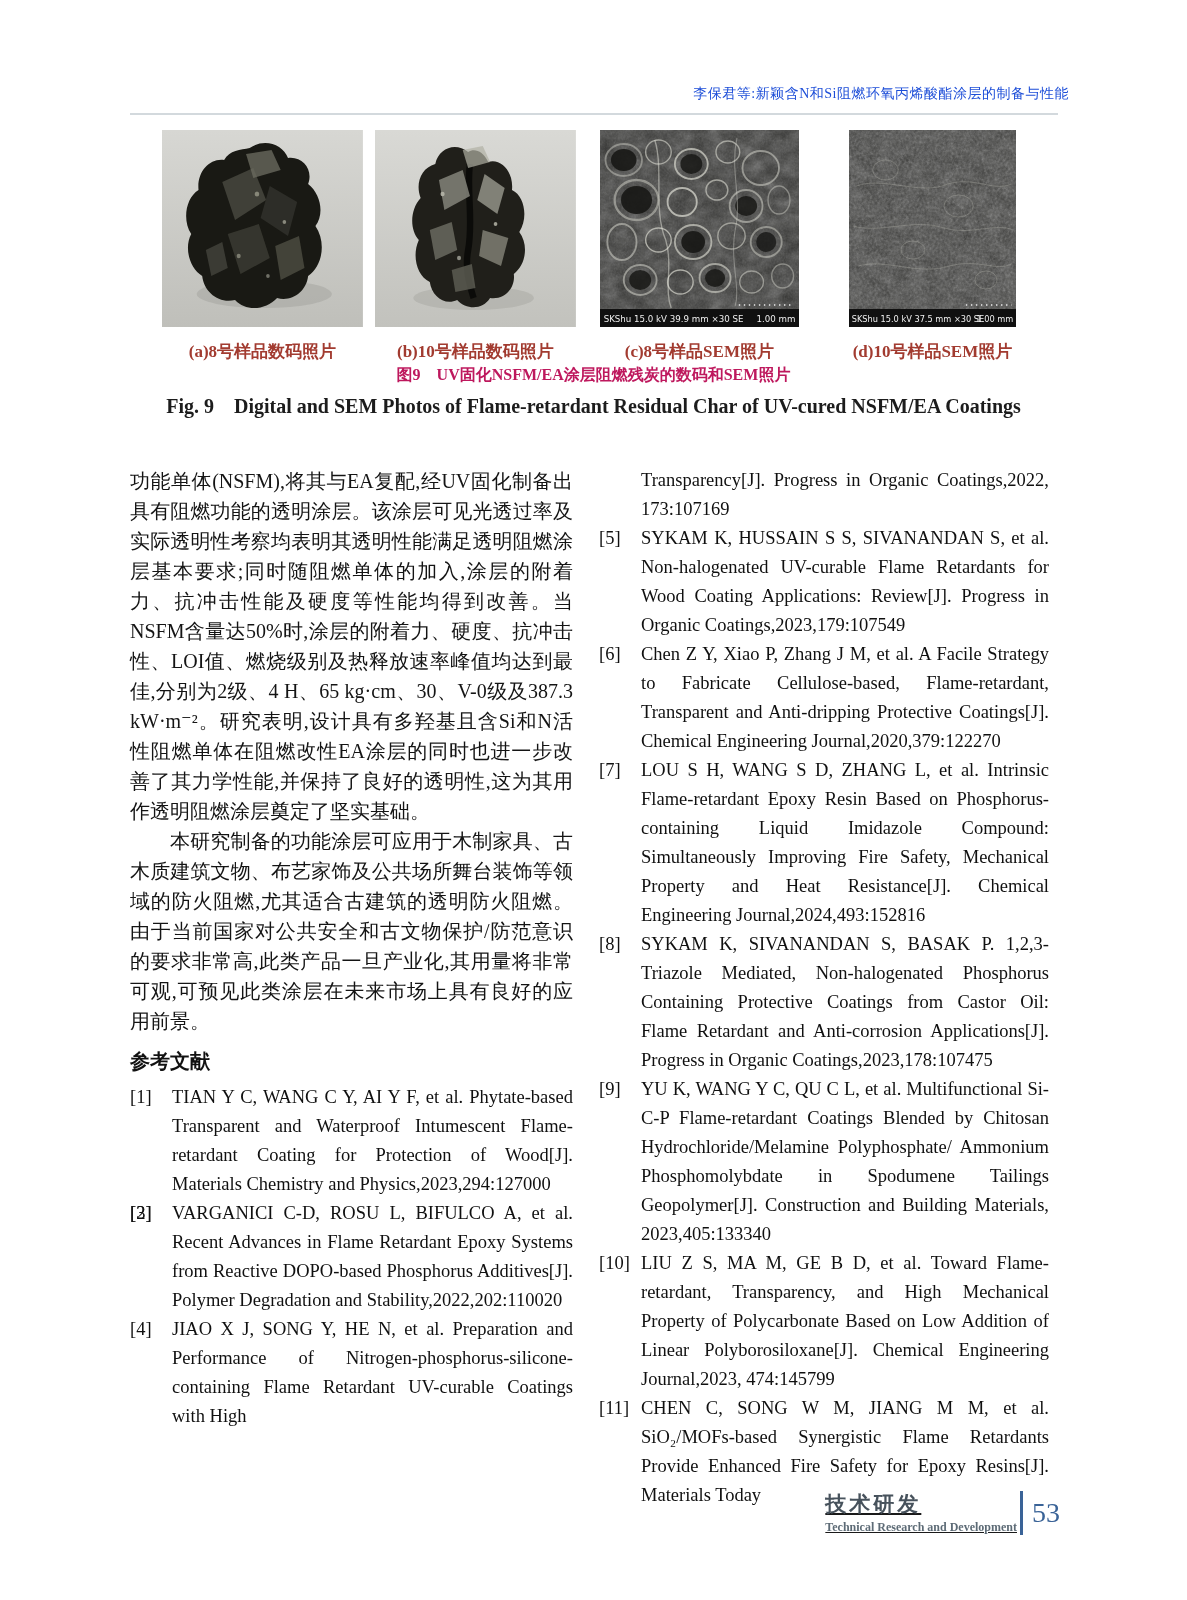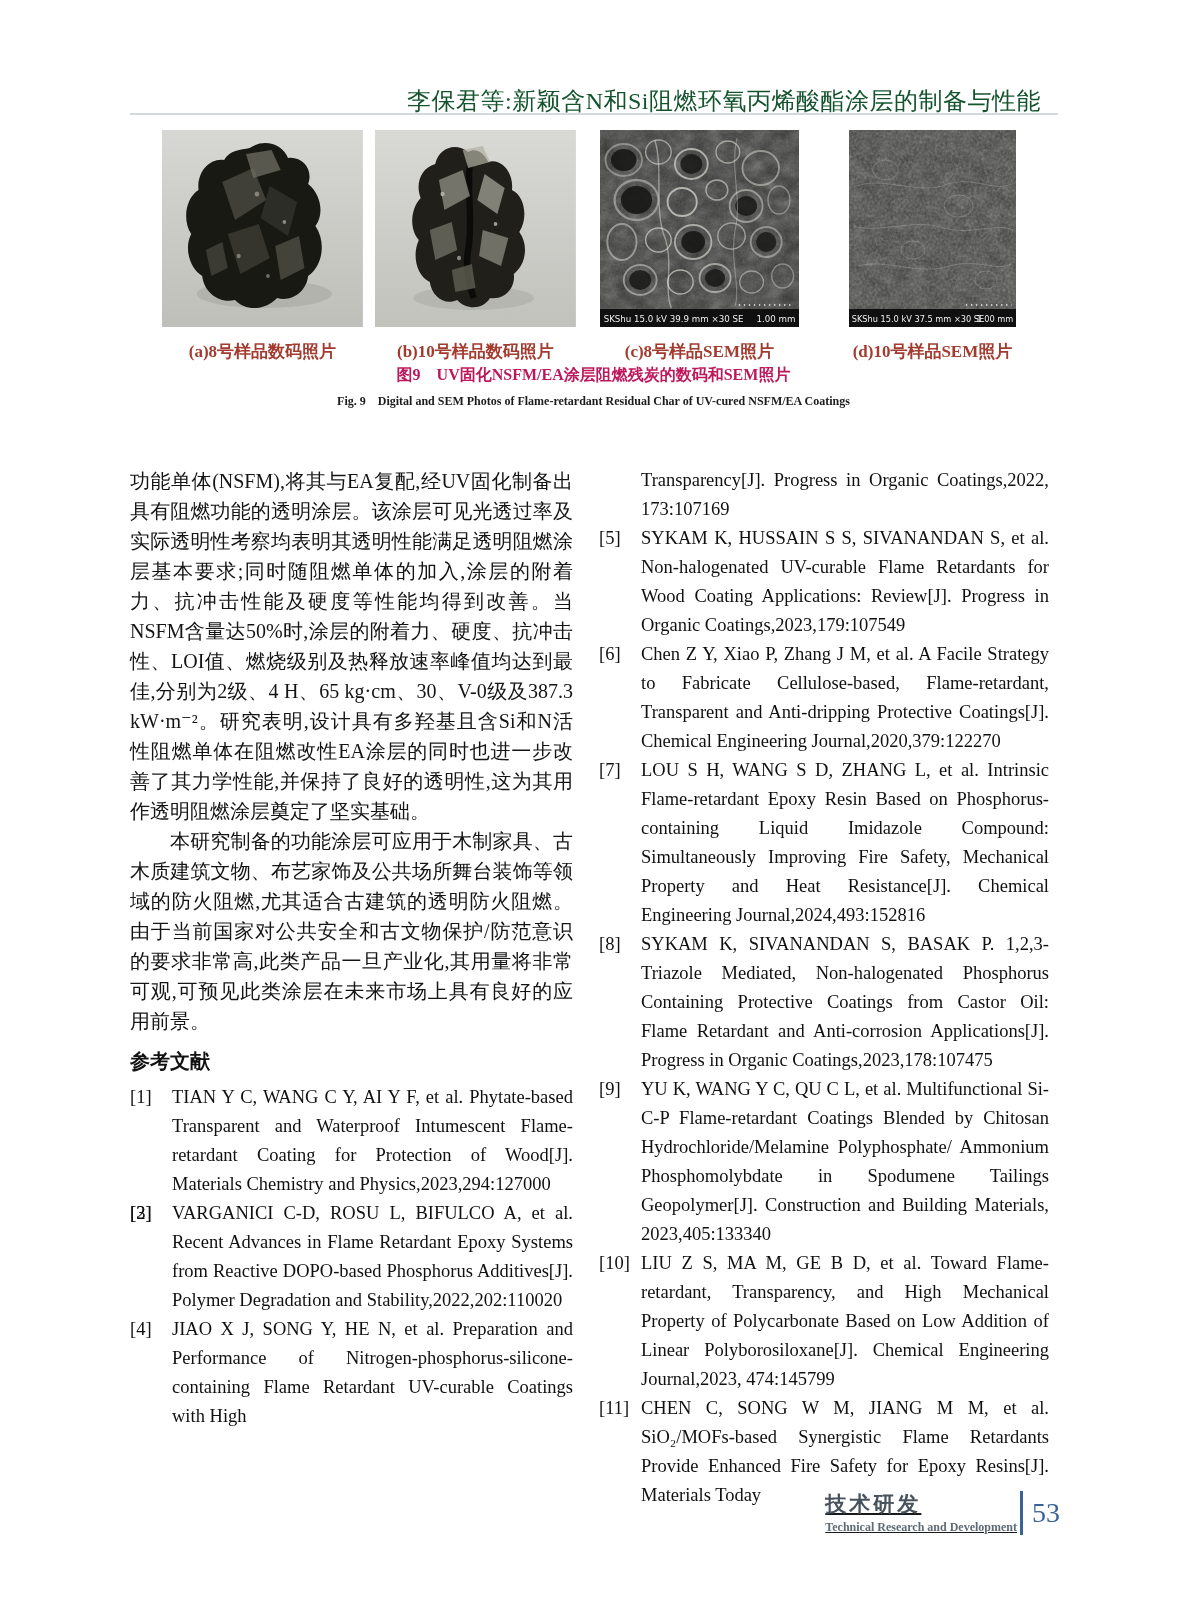--- a/index.html
+++ b/index.html
@@ -3,22 +3,22 @@
 <meta charset="utf-8">
 <style>
   html,body { margin:0; padding:0; background:#e9e9e9; }
   .page {
     position:relative; width:1187px; height:1600px; margin:0 auto;
     background:#ffffff; overflow:hidden;
     font-family:"Liberation Serif","DejaVu Serif",serif; color:#1a1a1a;
   }
   
   .running-head {
-    position:absolute; top:85px; right:146px;
-    font-size:24px; color:#14532d; letter-spacing:0.5px;
+    position:absolute; top:85px; right:118px;
+    font-size:14px; color:#1d4ed8; letter-spacing:0.5px;
   }
   .head-rule {
     position:absolute; top:113px; left:130px; right:129px;
     border-top:2px solid #d3d9dd;
   }
   
   .figure-block { position:absolute; top:130px; left:136px; width:880px; }
   .photo-row { display:flex; }
   .tile { display:flex; flex-direction:column;justify-content:space-between; }
   .tile-a { width:220px; margin-right:12px;padding-left:26px; }
@@ -26,21 +26,21 @@
   .tile-c { width:218px; margin-right:3px; }
   .tile-d { width:183px;margin-left:47px; }
   .tile .img { height:197px; }
   .tile svg { display:block; width:100%; height:100%; }
   .photo-caption {
     margin-top:13px; text-align:center;
     color:#a23b30; font-weight:bold; font-size:17px; white-space:nowrap;
   }
   .fig-titles { position:absolute; top:365px; left:130px; width:927px; text-align:center; }
   .fig-title-zh { font-weight:bold; font-size:16px; color:#be185d; }
-  .fig-title-en { margin-top:7px; font-weight:bold; font-size:12px; color:#1c1c1c; }
+  .fig-title-en { margin-top:7px; font-weight:bold; font-size:20px; color:#1c1c1c; }
   
   .columns { position:absolute; top:466px; left:130px; width:927px; display:flex; }
   .col-left  { width:443px; margin-right:26px; }
   .col-right { width:450px; }
   .para {
     font-size:20px; line-height:30px; text-align:justify;
     text-justify:inter-ideograph; color:#141414;
   }
   .para.indent { text-indent:2em; }
   .refs-heading {

